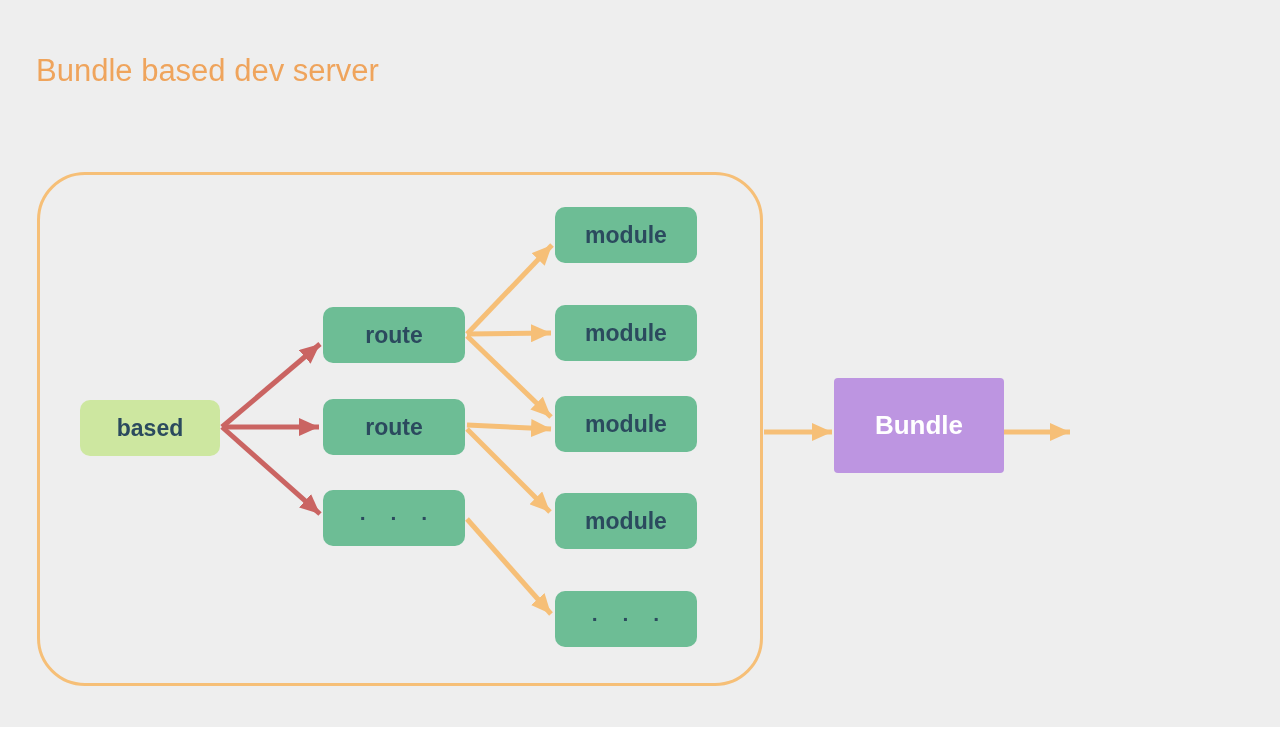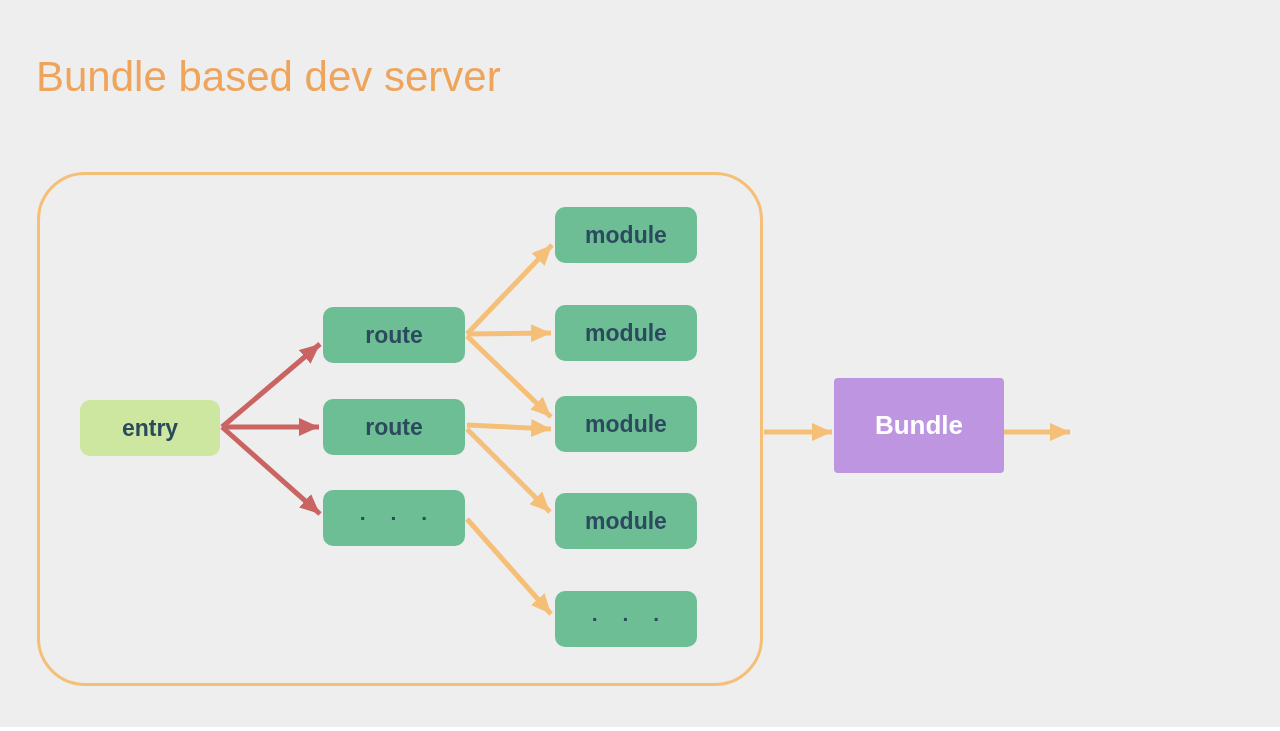--- a/index.html
+++ b/index.html
@@ -24,21 +24,21 @@
   }
   .slide {
     position: absolute;
     left: 0; top: 0;
     width: 1280px; height: 727px;
     background: var(--slide-bg);
   }
   .title {
     position: absolute;
     left: 36px; top: 54px;
-    font-size: 42px;
+    font-size: 31px;
     font-weight: 400;
     line-height: 1.1;
     color: var(--title-orange);
     white-space: nowrap;
   }
   .group-outline {
     position: absolute;
     left: 37px; top: 172px;
     width: 726px; height: 514px;
     border: 3px solid var(--accent-orange);
@@ -96,21 +96,21 @@
 </style>
 </head>
 <body>
 
 <div class="slide">
 
   <h1 class="title">Bundle based dev server</h1>
 
   <div class="group-outline"></div>
 
-  <div class="node n-entry">entry</div>
+  <div class="node n-entry">based</div>
 
   <div class="node n-route1">route</div>
   <div class="node n-route2">route</div>
   <div class="node n-routes dots">· · ·</div>
 
   <div class="node n-module1">module</div>
   <div class="node n-module2">module</div>
   <div class="node n-module3">module</div>
   <div class="node n-module4">module</div>
   <div class="node n-modules dots">· · ·</div>

